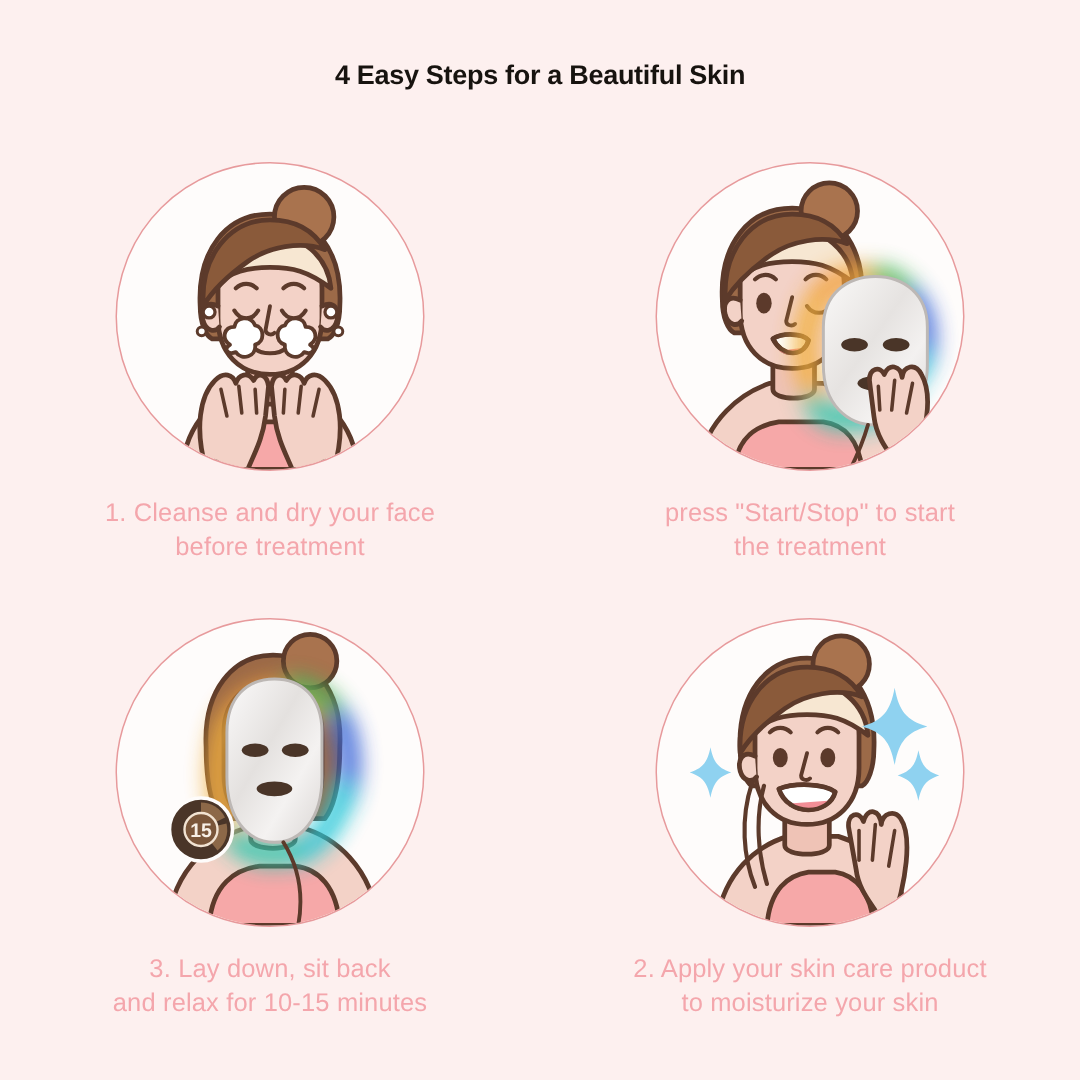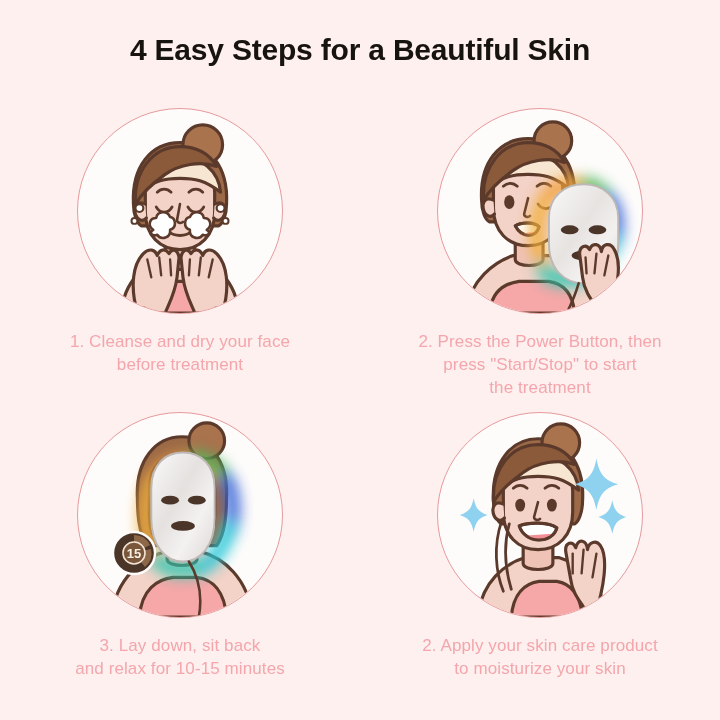--- a/index.html
+++ b/index.html
@@ -16,21 +16,21 @@
     position: relative;
   }
 
   
   #page-title {
     position: absolute;
     top: 33px;
     left: 0;
     width: 720px;
     text-align: center;
-    font-size: 30px;
+    font-size: 18px;
     line-height: 34px;
     color: #17130F;
     font-weight: 600;
     letter-spacing: -0.2px;
     white-space: nowrap;
   }
   #page-title .strong { font-weight: 800; }
 
   
   .steps-grid {
@@ -242,21 +242,20 @@
               <path d="M160 146 L158 166" stroke-width="2.4"></path>
               <path d="M149 150 L150 166" stroke-width="2.4"></path>
 
               <path d="M142 176 C138 190 134 198 130 206" stroke-width="2.6"></path>
             </g>
           </svg>
         </div>
       </div>
     </div>
     <div class="caption">
-      <span class="cline">2. Press the Power Button, then</span>
       <span class="cline">press "Start/Stop" to start</span>
       <span class="cline">the treatment</span>
     </div>
   </div>
 
   <div class="step step-2">
     <div class="circle-wrap">
       <div class="circle">
         <div class="art">
           <svg viewBox="0 0 206 206">

